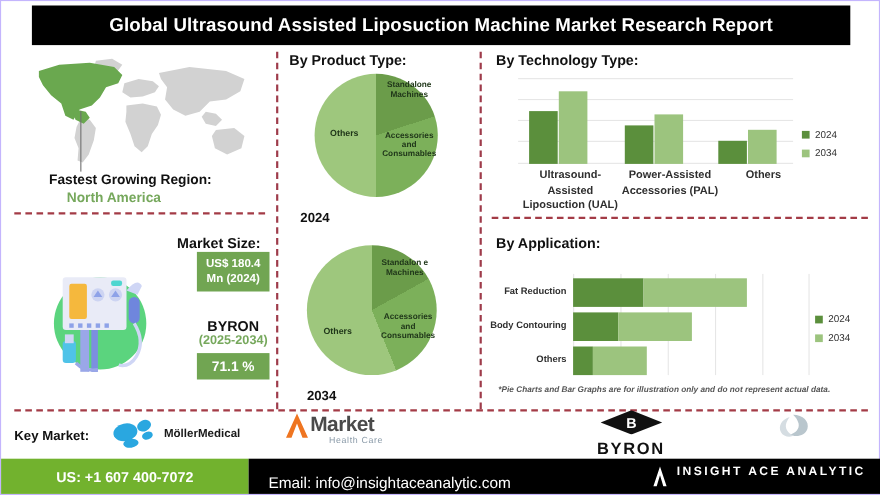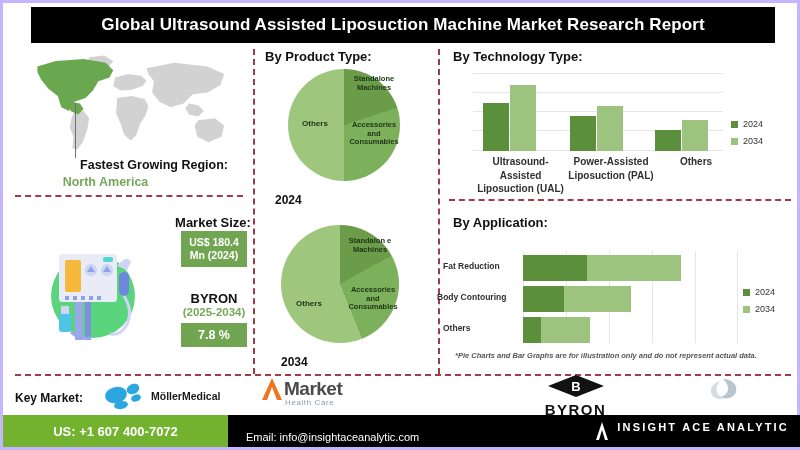--- a/index.html
+++ b/index.html
@@ -3,21 +3,21 @@
 <meta charset="utf-8">
 <style>
   * { box-sizing: border-box; margin: 0; padding: 0; }
   body {
     width: 800px; height: 450px;
     font-family: "Liberation Sans", sans-serif;
     background: #ffffff;
     overflow: hidden;
     position: relative;
   }
-  .page { width: 800px; height: 450px; position: relative; background:#fff; border:3px solid #c4b5fd;}
+  .page { width: 800px; height: 450px; position: relative; background:#fff; border:1px solid #c4b5fd;}
 
   
   .title-bar {
     position:absolute; left:28px; top:4px; width:744px; height:36px;
     background:#000; display:flex; align-items:center; justify-content:center;
   }
   .title-bar h1 {
     color:#fff; font-size:17px; font-weight:bold; letter-spacing:.1px; white-space:nowrap;
   }
 
@@ -27,32 +27,32 @@
   }
   .hdash {
     position:absolute; height:0; border-top:2px dashed #a33b46;
   }
 
   
   .map-wrap { position:absolute; left:14px; top:48px; width:222px; height:105px; }
   .map-wrap svg { width:100%; height:100%; }
   .pointer-line { position:absolute; left:72px; top:100px; width:1px; height:55px; background:#6f6f6f; }
   .fastest-label {
-    position:absolute; left:10px; top:155px; width:215px; text-align:right;
+    position:absolute; left:10px; top:155px; width:215px; text-align:center;
     font-size:12.5px; font-weight:bold; color:#111;
   }
   .fastest-region {
     position:absolute; left:10px; top:172px; width:185px; text-align:center;
     font-size:12.5px; font-weight:bold; color:#76a85c;
   }
 
   .device-ill { position:absolute; left:28px; top:233px; width:118px; height:112px; }
 
   .ms-title {
-    position:absolute; left:160px; top:212px; width:100px; text-align:center;
+    position:absolute; left:160px; top:212px; width:100px; 
     font-size:13px; font-weight:bold; color:#111;
   }
   .ms-box {
     position:absolute; left:178px; top:228px; width:66px; height:36px;
     background:#71a552; color:#fff; font-size:10.5px; font-weight:bold;
     display:flex; flex-direction:column; align-items:center; justify-content:center; line-height:1.25;
   }
   .cagr-title {
     position:absolute; left:163px; top:288px; width:96px; text-align:center;
     font-size:13px; font-weight:bold; color:#111;
@@ -81,21 +81,21 @@
   .col-bar { position:absolute; bottom:0; }
   .cat-lbl {
     position:absolute; font-size:10px; font-weight:bold; color:#2f2f2f; text-align:center; line-height:1.35;
   }
   .legend { position:absolute; }
   .legend-row { display:flex; align-items:center; gap:5px; margin-bottom:7px; }
   .legend-sq { width:7px; height:7px; display:inline-block; }
   .legend-txt { font-size:9px; color:#333; }
 
   
-  .hrow-lbl { position:absolute; font-size:8.5px; font-weight:bold; color:#2f2f2f; }
+  .hrow-lbl { position:absolute; font-size:8.5px; font-weight:bold; color:#2f2f2f; text-align:right; }
   .hbar { position:absolute; height:26px; display:flex; }
   .vgrid { position:absolute; width:1px; background:#e6e6e6; }
   .note {
     position:absolute; font-size:7.5px; font-style:italic; color:#555; font-weight:bold;
   }
 
   
   .kp-label { position:absolute; left:12px; top:388px; font-size:12px; font-weight:bold; color:#111; }
   .logo { position:absolute; }
   .logo-moller-txt { font-size:10.5px; font-weight:bold; color:#1a1a1a; }
@@ -107,21 +107,21 @@
 
   
   .footer { position:absolute; left:0; bottom:0; width:800px; height:32px; display:flex; }
   .foot-green {
     width:225px; background:#72b22e; display:flex; align-items:center; justify-content:center;
     color:#fff; font-size:13px; font-weight:bold;
   }
   .foot-black {
     flex:1; background:#000; display:flex; align-items:center; padding-left:18px; position:relative;
   }
-  .foot-email { color:#fff; font-size:11px;margin-top:12px; }
+  .foot-email { color:#fff; font-size:14px;margin-top:12px; }
   .foot-brand {
     position:absolute; right:14px; display:flex; align-items:flex-start; gap:8px;
     color:#fff; font-size:11px; font-weight:bold; letter-spacing:2.2px;
   }
 </style>
 </head>
 <body>
 
 <div class="page">
 
@@ -186,21 +186,21 @@
     </svg>
   </div>
 
   <div class="ms-title">Market Size:</div>
   <div class="ms-box">
     <span>US$ 180.4</span>
     <span>Mn (2024)</span>
   </div>
   <div class="cagr-title">BYRON</div>
   <div class="cagr-years">(2025-2034)</div>
-  <div class="cagr-box">7.8 %</div>
+  <div class="cagr-box">71.1 %</div>
 
   <div class="sec-head" style="left:262px; top:46px;">By  Product Type:</div>
 
   <div class="pie" style="left:285px; top:66px; width:112px; height:112px;
        background: conic-gradient(#6b9c4a 0deg 72deg, #7cb05a 72deg 180deg, #9ec77d 180deg 360deg);"></div>
   <div class="pie-lbl" style="left:345px; top:72px; width:52px;">
     <span>Standalone Machines</span>
   </div>
   <div class="pie-lbl" style="left:344px; top:118px; width:54px;">
     <span>Accessories and Consumables</span>
@@ -236,21 +236,21 @@
     <div class="col-bar" style="left:37px;  width:26px; height:66px; background:#9cc47e;"></div>
 
     <div class="col-bar" style="left:97px;  width:26px; height:35px; background:#5b8f3c;"></div>
     <div class="col-bar" style="left:124px; width:26px; height:45px; background:#9cc47e;"></div>
 
     <div class="col-bar" style="left:182px; width:26px; height:21px; background:#5b8f3c;"></div>
     <div class="col-bar" style="left:209px; width:26px; height:31px; background:#9cc47e;"></div>
   </div>
 
   <div class="cat-lbl" style="left:470px; top:152px; width:95px;">Ultrasound-Assisted Liposuction (UAL)</div>
-  <div class="cat-lbl" style="left:562px; top:152px; width:92px;">Power-Assisted Liposuction (PAL)</div>
+  <div class="cat-lbl" style="left:562px; top:152px; width:92px;">Power-Assisted Accessories (PAL)</div>
   <div class="cat-lbl" style="left:660px; top:152px; width:66px;">Others</div>
 
   <div class="legend" style="left:728px; top:116px;">
     <div class="legend-row">
       <span class="legend-sq" style="background:#5b8f3c;"></span>
       <span class="legend-txt">2024</span>
     </div>
     <div class="legend-row">
       <span class="legend-sq" style="background:#9cc47e;"></span>
       <span class="legend-txt">2034</span>
@@ -310,21 +310,21 @@
     <span class="logo-moller-txt">MöllerMedical</span>
   </div>
 
   <div class="logo" style="left:258px; top:374px; width:110px; height:36px;">
     <div style="display:flex; align-items:center; gap:1px;">
       <svg width="22" height="24" viewBox="0 0 22 24">
         <path d="M11 1 L21 23 L16 23 L11 10 L6 23 L1 23 Z" fill="#ef7521"></path>
       </svg>
       <span class="advin-txt">Market</span>
     </div>
-    <div class="advin-sub" style="margin-left:24px; margin-top:-3px;">Health Care</div>
+    <div class="advin-sub" style="margin-left:40px; margin-top:-3px;">Health Care</div>
   </div>
 
 
   <div class="logo" style="left:525px; top:372px; width:95px; height:38px; text-align:center;">
     <svg width="56" height="22" viewBox="0 0 56 22">
       <path d="M28 0 L56 11 L28 22 L0 11 Z" fill="#111"></path>
       <text x="28" y="16" font-size="13" font-weight="bold" fill="#fff" text-anchor="middle" font-family="Liberation Sans, sans-serif">B</text>
     </svg>
     <div class="byron-txt">BYRON</div>
   </div>

